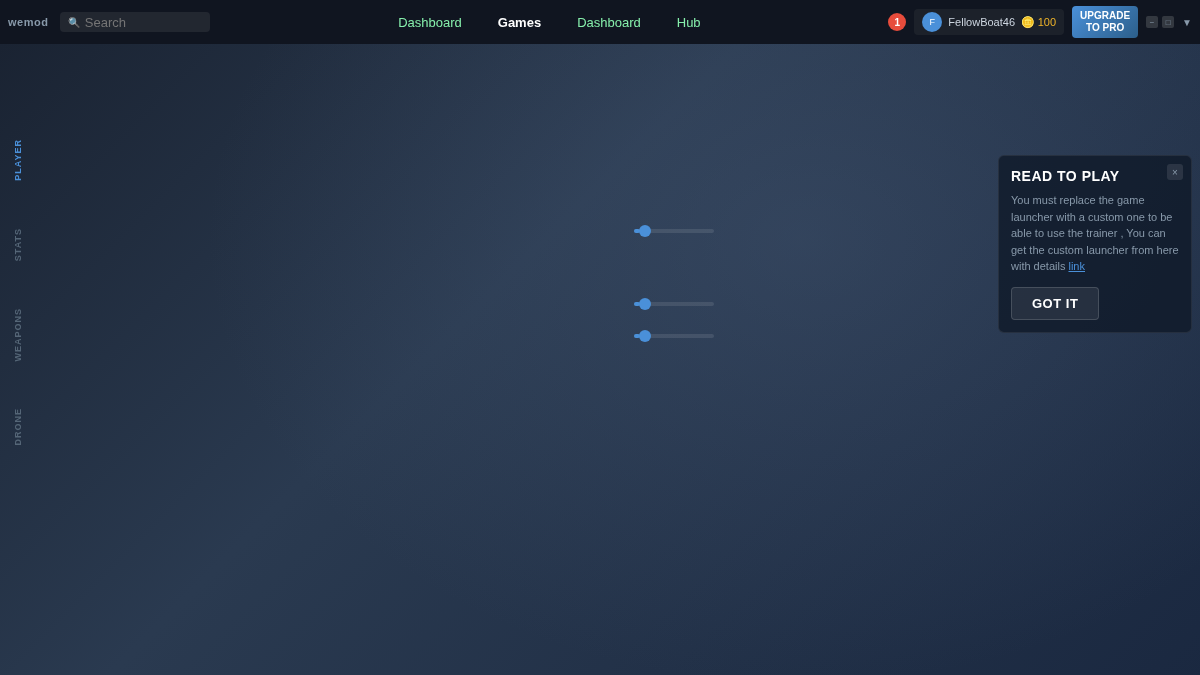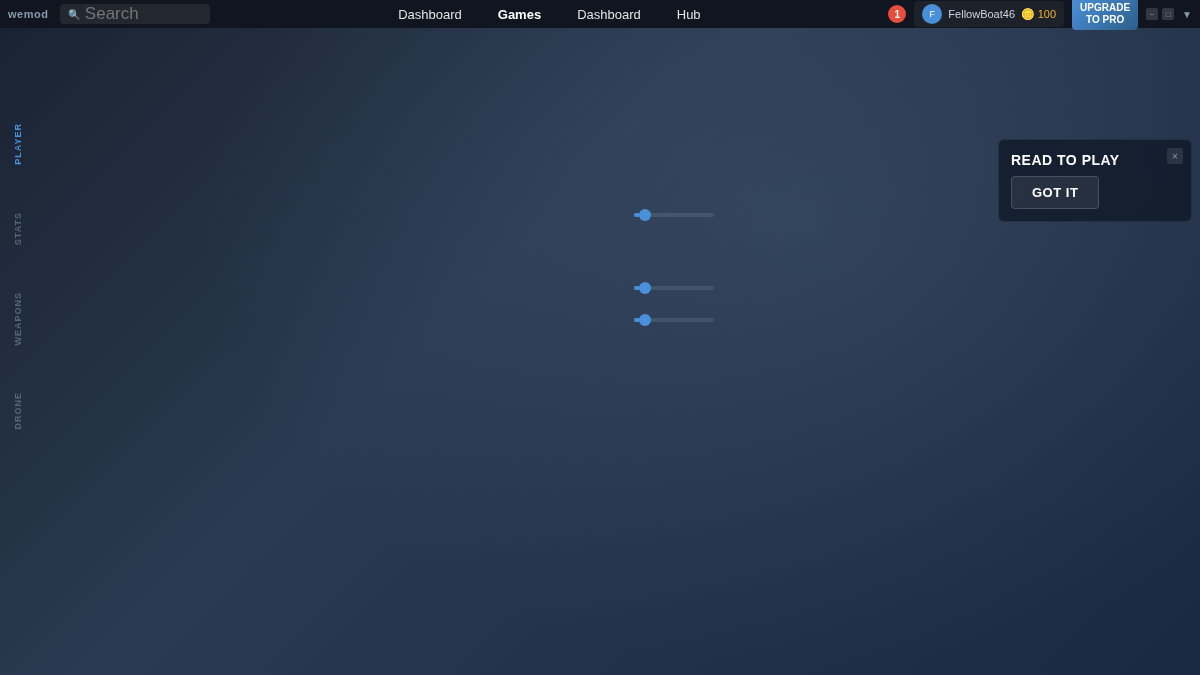--- a/index.html
+++ b/index.html
@@ -26,21 +26,21 @@
       background: radial-gradient(ellipse at 60% 30%, rgba(80,100,130,0.3) 0%, transparent 70%);
       z-index: 0;
     }
 
     
     .topbar {
       position: relative;
       z-index: 10;
       display: flex;
       align-items: center;
-      height: 28px;
+      height: 44px;
       background: rgba(15,20,30,0.9);
       padding: 0 8px;
       justify-content: space-between;
     }
     .topbar-left {
       display: flex;
       align-items: center;
       gap: 12px;
     }
     .app-title {
@@ -62,26 +62,26 @@
       color: #8899aa;
       font-size: 10px;
     }
     .search-input-fake {
       width: 100%;
       height: 16px;
       background: transparent;
       border: none;
       outline: none;
       color: #cdd6e0;
-      font-size: 17px;
+      font-size: 13px;
     }
     .nav-item {
       padding: 6px 16px;
       font-size: 13px;
-      color: #e5e5e5;
+      color: #86efac;
       cursor: pointer;
       border-radius: 4px;
     }
     .nav-item.active {
       color: #ffffff;
       font-weight: 600;
     }
 
     
     .topbar-right {
@@ -877,18 +877,22 @@
             <span>Discussion</span>
           </div>
           <div class="panel-tab">
             <span>History</span>
           </div>
         </div>
 
         <div class="notes-card">
           <div class="notes-close">×</div>
           <div class="notes-title">READ TO PLAY</div>
+          <div class="notes-text">
+            <span>You must replace the game launcher with a custom one to be able to use the trainer , You can get the custom launcher from here with details</span>
+            <span class="notes-link">link</span>
+          </div>
           <button class="got-it-btn">GOT IT</button>
         </div>
       </div>
     </div>
   </div>
 </div>
 
 </body></html>

